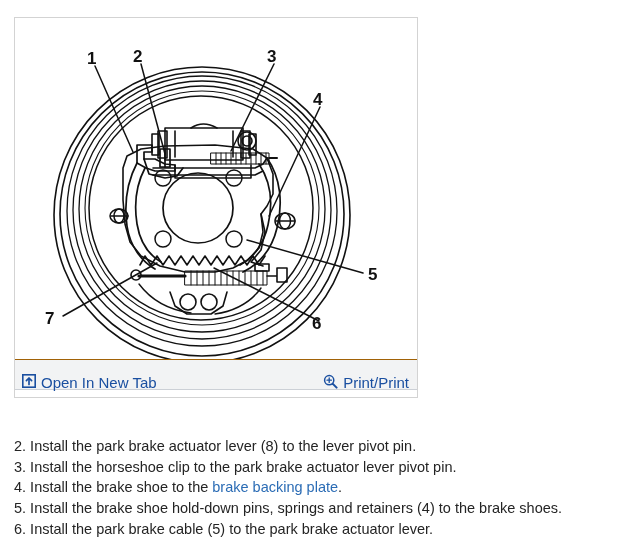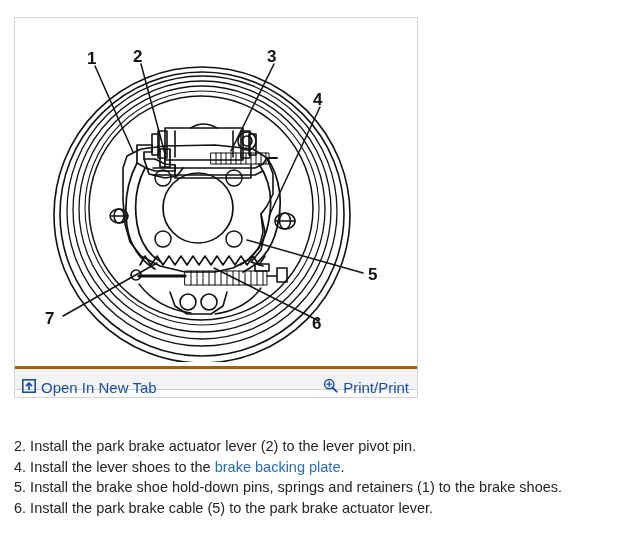--- a/index.html
+++ b/index.html
@@ -41,23 +41,23 @@
     left: 0;
     top: 0;
   }
 
   
   #figure-toolbar {
     position: absolute;
     left: 0;
     right: 0;
     bottom: 7px;
-    height: 24px;
+    height: 31px;
     background: #f2f3f4;
-    border-top: 3px solid #a16207;
+    border-top: 1px solid #a16207;
     border-bottom: 1px solid #ccd0d6;
     display: flex;
     align-items: center;
     justify-content: space-between;
     padding: 16px 8px 0 7px;
     box-sizing: border-box;
   }
   .toolbar-btn {
     display: flex;
     align-items: center;
@@ -306,17 +306,18 @@
           <path d="M9.6 9.6 L13.6 13.6" stroke="#1a4fa0" stroke-width="2" stroke-linecap="round"></path>
         </svg>
       </span>
       <span class="toolbar-btn-label">Print/Print</span>
     </div>
 
   </div>
 </div>
 
 <div id="instruction-list">
-    <div class="instruction-line"><span>2.</span><span> Install the park brake actuator lever (2) to the lever pivot pin.</span></div>
-    <div class="instruction-line"><span>4.</span><span> Install the lever shoes to the </span><a class="instruction-link" href="#">brake backing plate</a><span>.</span></div>
-    <div class="instruction-line"><span>5.</span><span> Install the brake shoe hold-down pins, springs and retainers (1) to the brake shoes.</span></div>
+    <div class="instruction-line"><span>2.</span><span> Install the park brake actuator lever (8) to the lever pivot pin.</span></div>
+    <div class="instruction-line"><span>3.</span><span> Install the horseshoe clip to the park brake actuator lever pivot pin.</span></div>
+    <div class="instruction-line"><span>4.</span><span> Install the brake shoe to the </span><a class="instruction-link" href="#">brake backing plate</a><span>.</span></div>
+    <div class="instruction-line"><span>5.</span><span> Install the brake shoe hold-down pins, springs and retainers (4) to the brake shoes.</span></div>
     <div class="instruction-line"><span>6.</span><span> Install the park brake cable (5) to the park brake actuator lever.</span></div>
   </div>
 
 </body></html>

